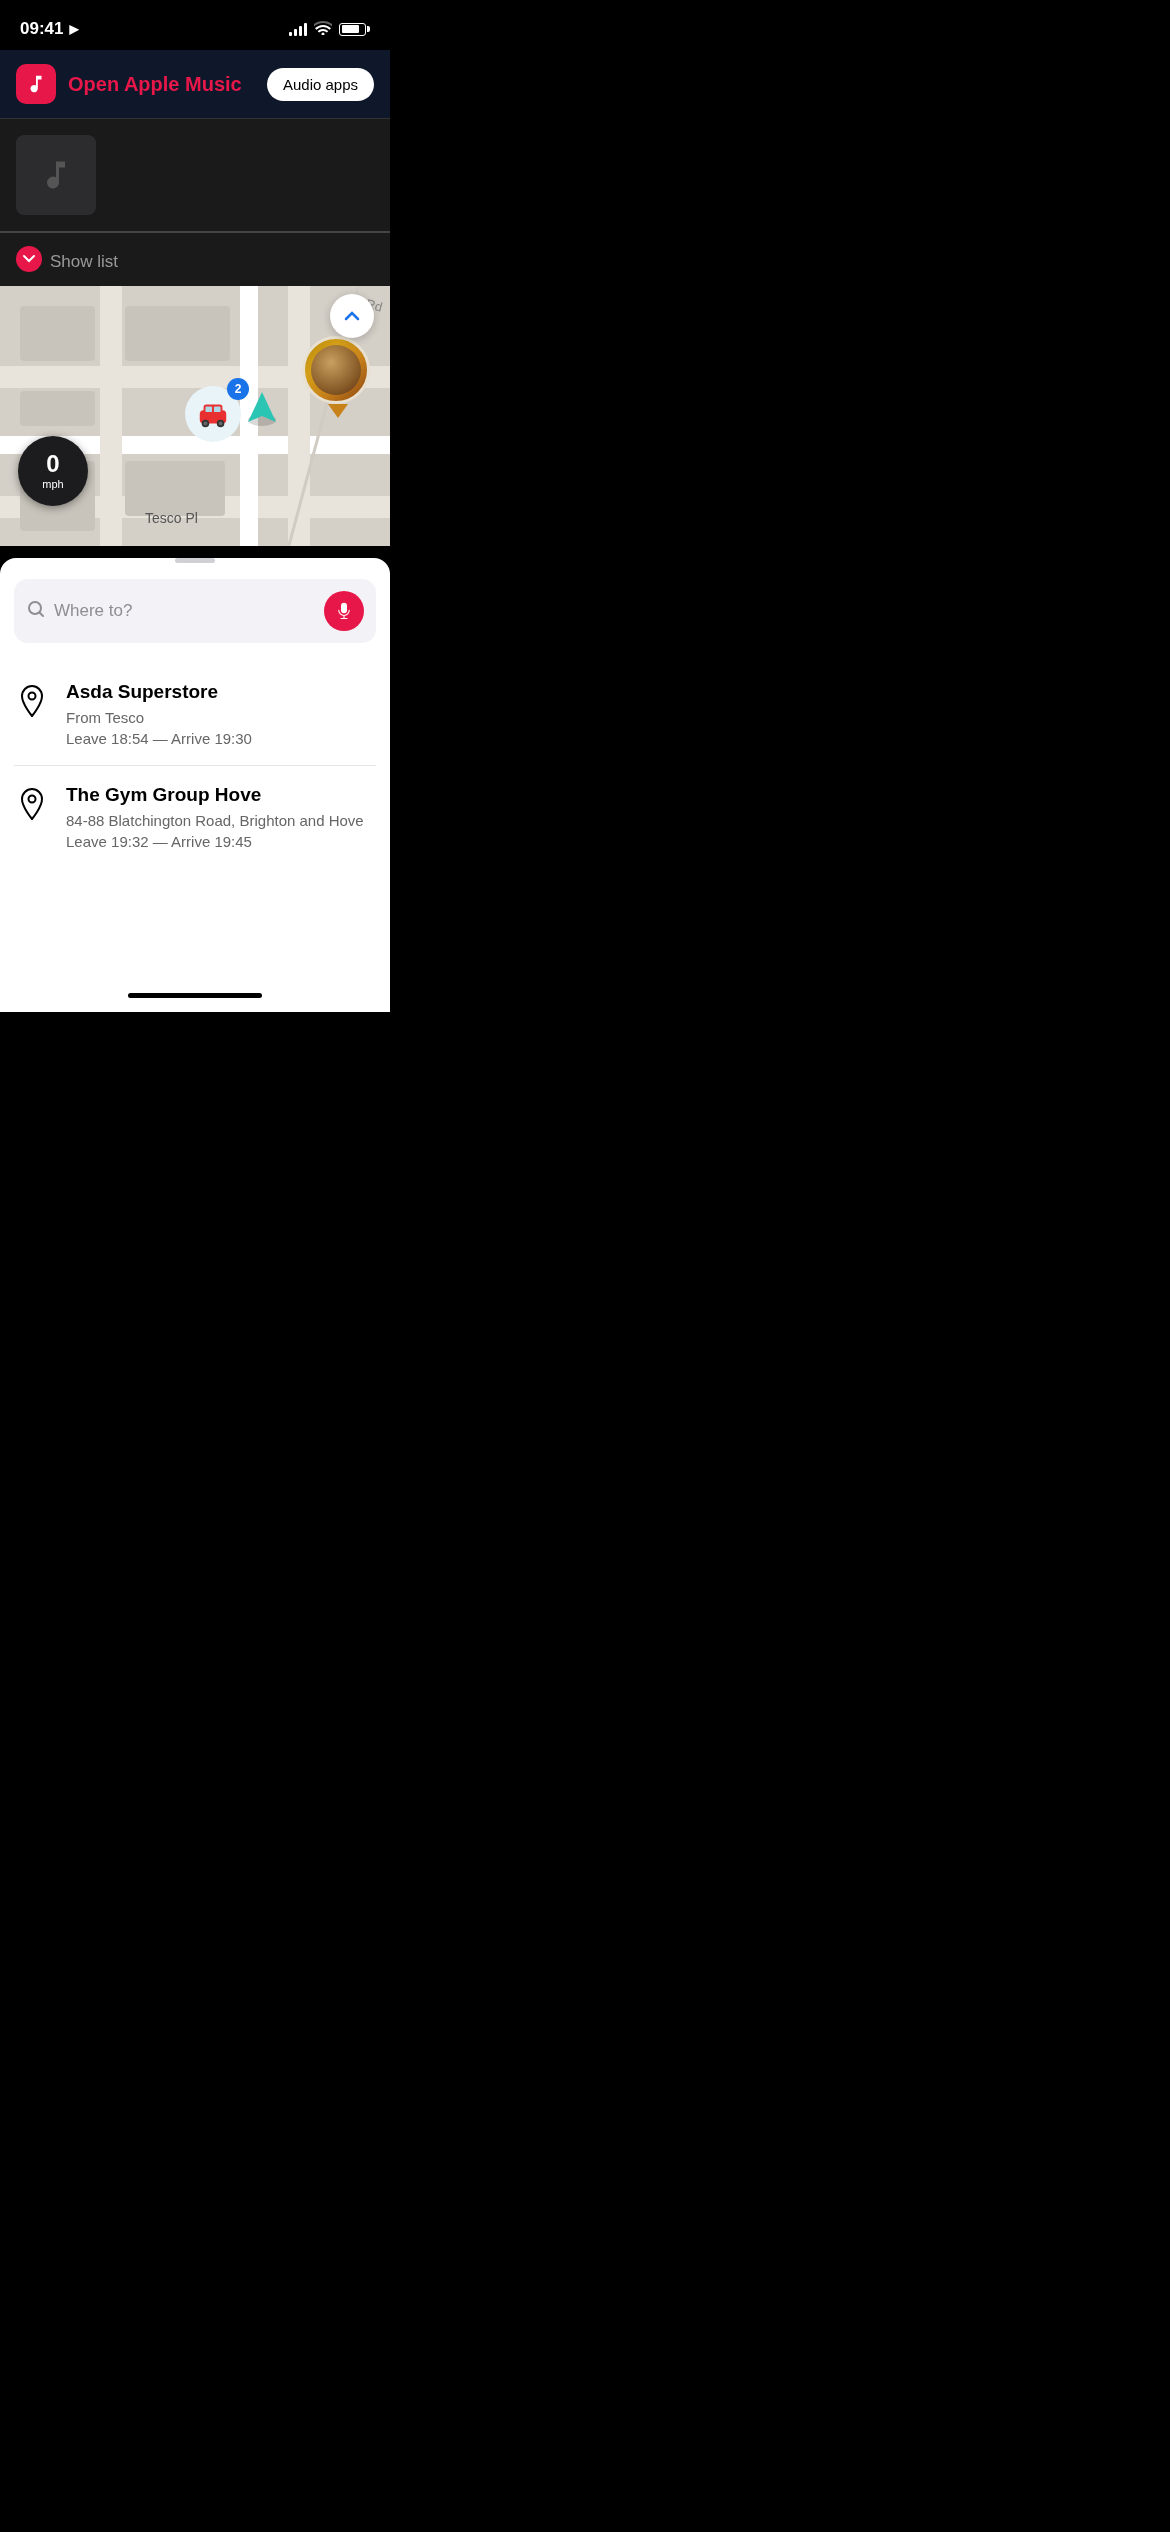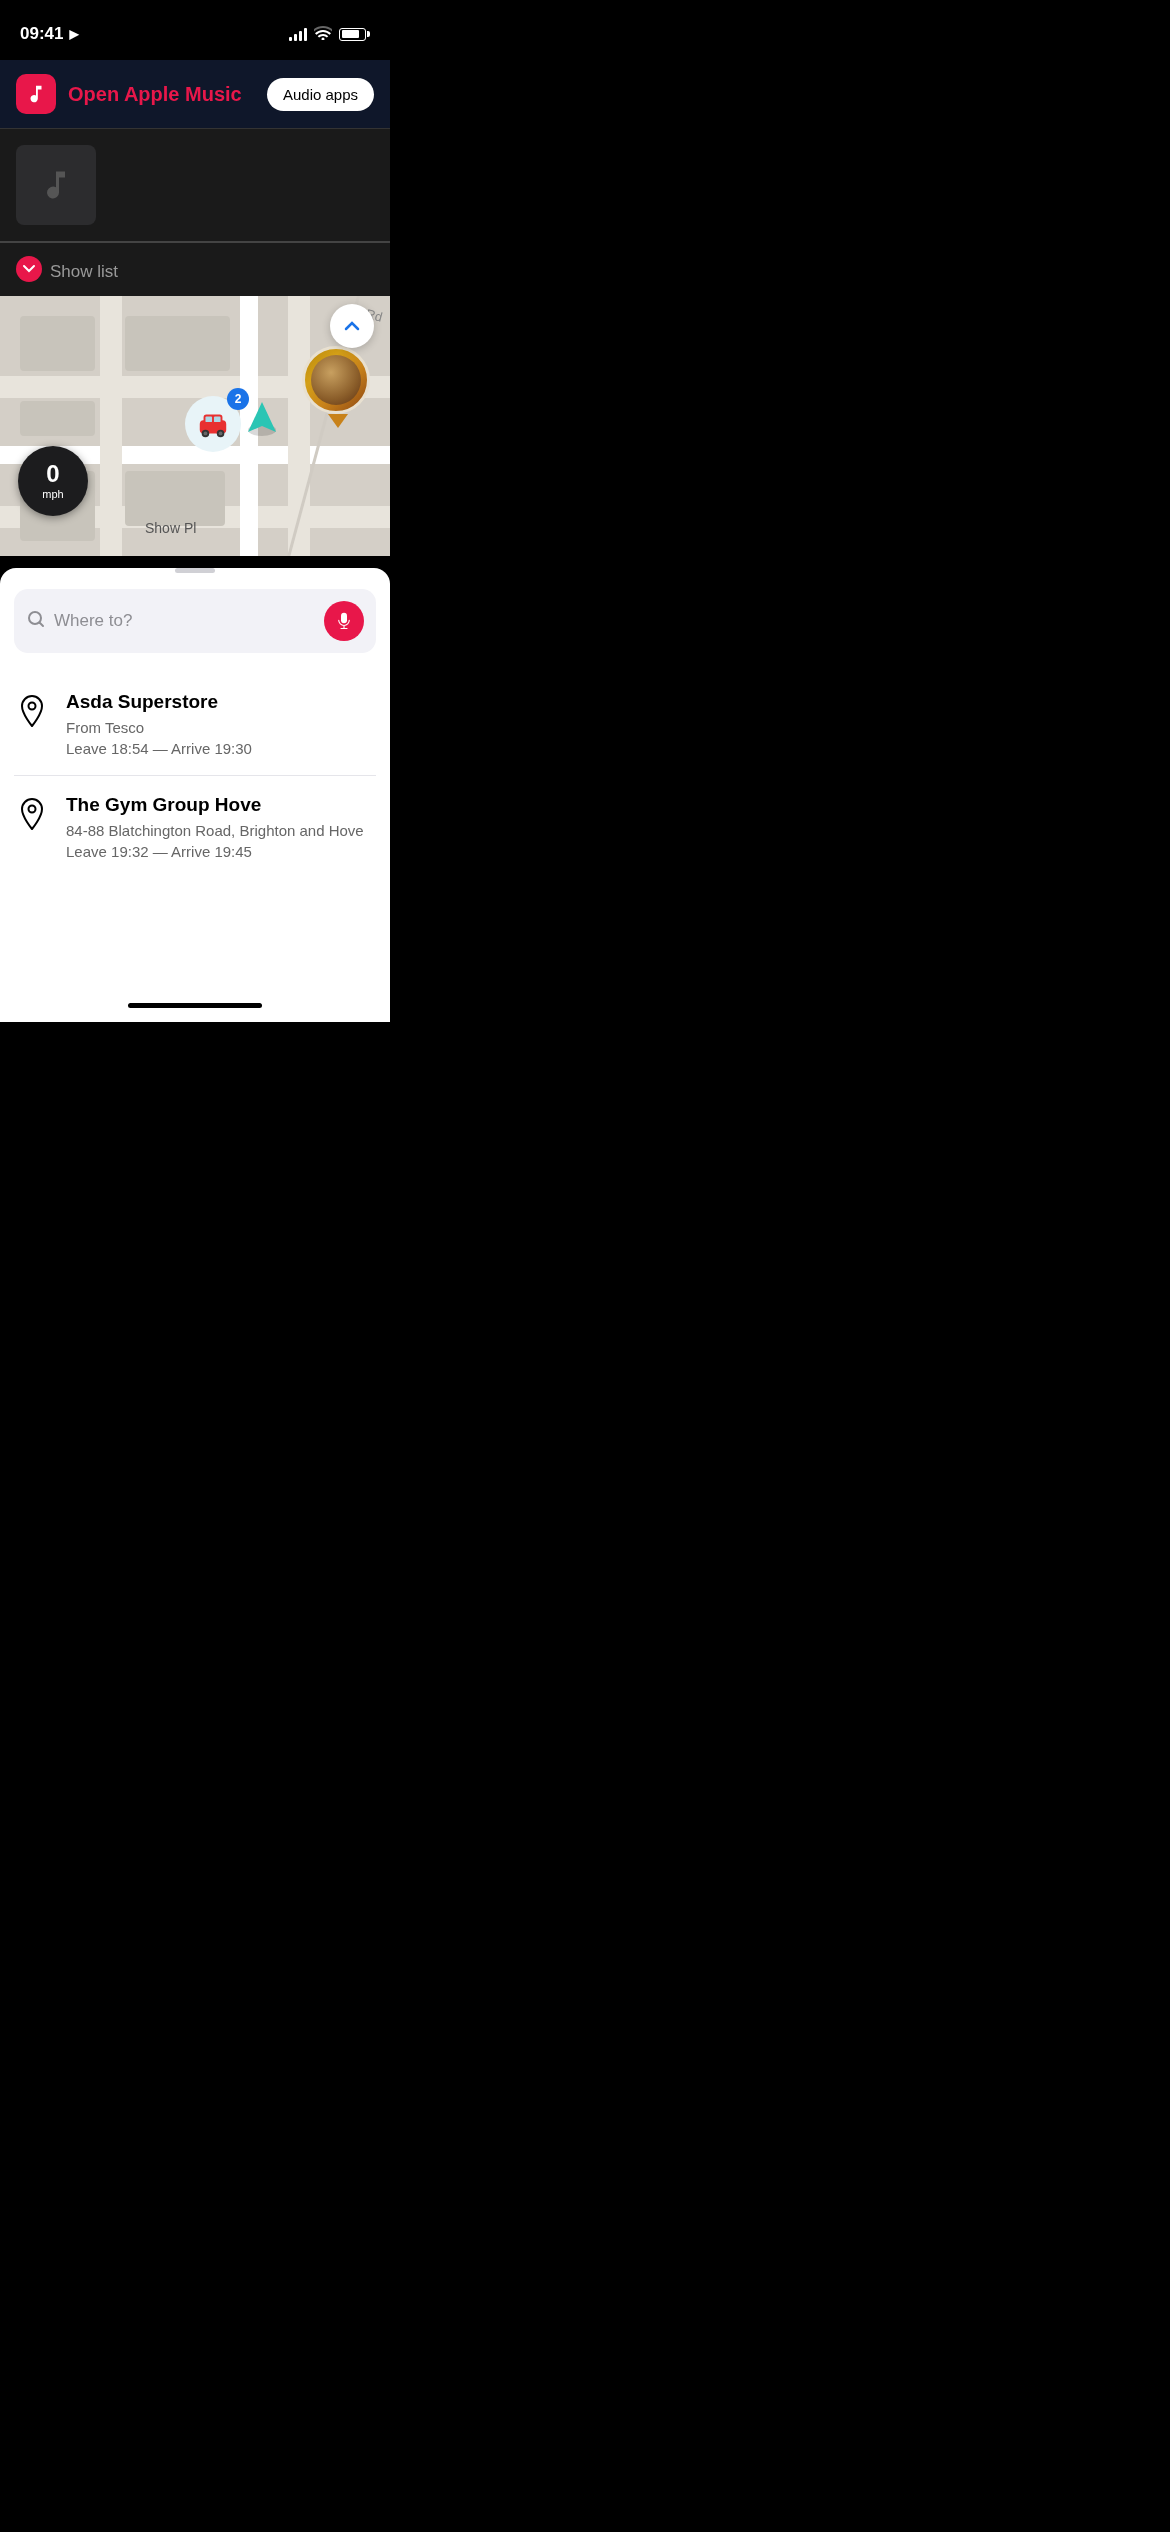--- a/index.html
+++ b/index.html
@@ -13,21 +13,21 @@
       overflow-x: hidden;
     }
 
     
     .status-bar {
       background: #000;
       display: flex;
       justify-content: space-between;
       align-items: center;
       padding: 14px 20px 6px 20px;
-      height: 60px;
+      height: 50px;
     }
     .status-time {
       color: #fff;
       font-size: 17px;
       font-weight: 600;
       display: flex;
       align-items: center;
       gap: 4px;
     }
     .status-time .arrow {
@@ -542,21 +542,21 @@
     <div style="position:absolute; top:60px; right:28px; color:#888; font-size:13px; transform: rotate(15deg); transform-origin: top left;">Ba</div>
     <div style="position:absolute; top:10px; right:5px; color:#888; font-size:13px; transform: rotate(15deg); transform-origin: top left;">Rd</div>
 
     <div class="map-block" style="top:20px; left:20px; width:75px; height:55px;"></div>
     <div class="map-block" style="top:20px; left:125px; width:105px; height:55px;"></div>
     <div class="map-block" style="top:105px; left:20px; width:75px; height:35px;"></div>
     <div class="map-block" style="top:175px; left:20px; width:75px; height:70px;"></div>
     <div class="map-block" style="top:175px; left:125px; width:100px; height:55px;"></div>
   </div>
 
-  <div class="map-label" style="bottom: 20px; left: 145px;">Show Pl</div>
+  <div class="map-label" style="bottom: 20px; left: 145px;">Tesco Pl</div>
 
   <div class="speed-indicator">
     <span class="speed-num">0</span>
     <span class="speed-unit">mph</span>
   </div>
 
   <div class="traffic-cluster">
     <div class="traffic-car">
 
       <svg width="34" height="28" viewBox="0 0 36 28">

